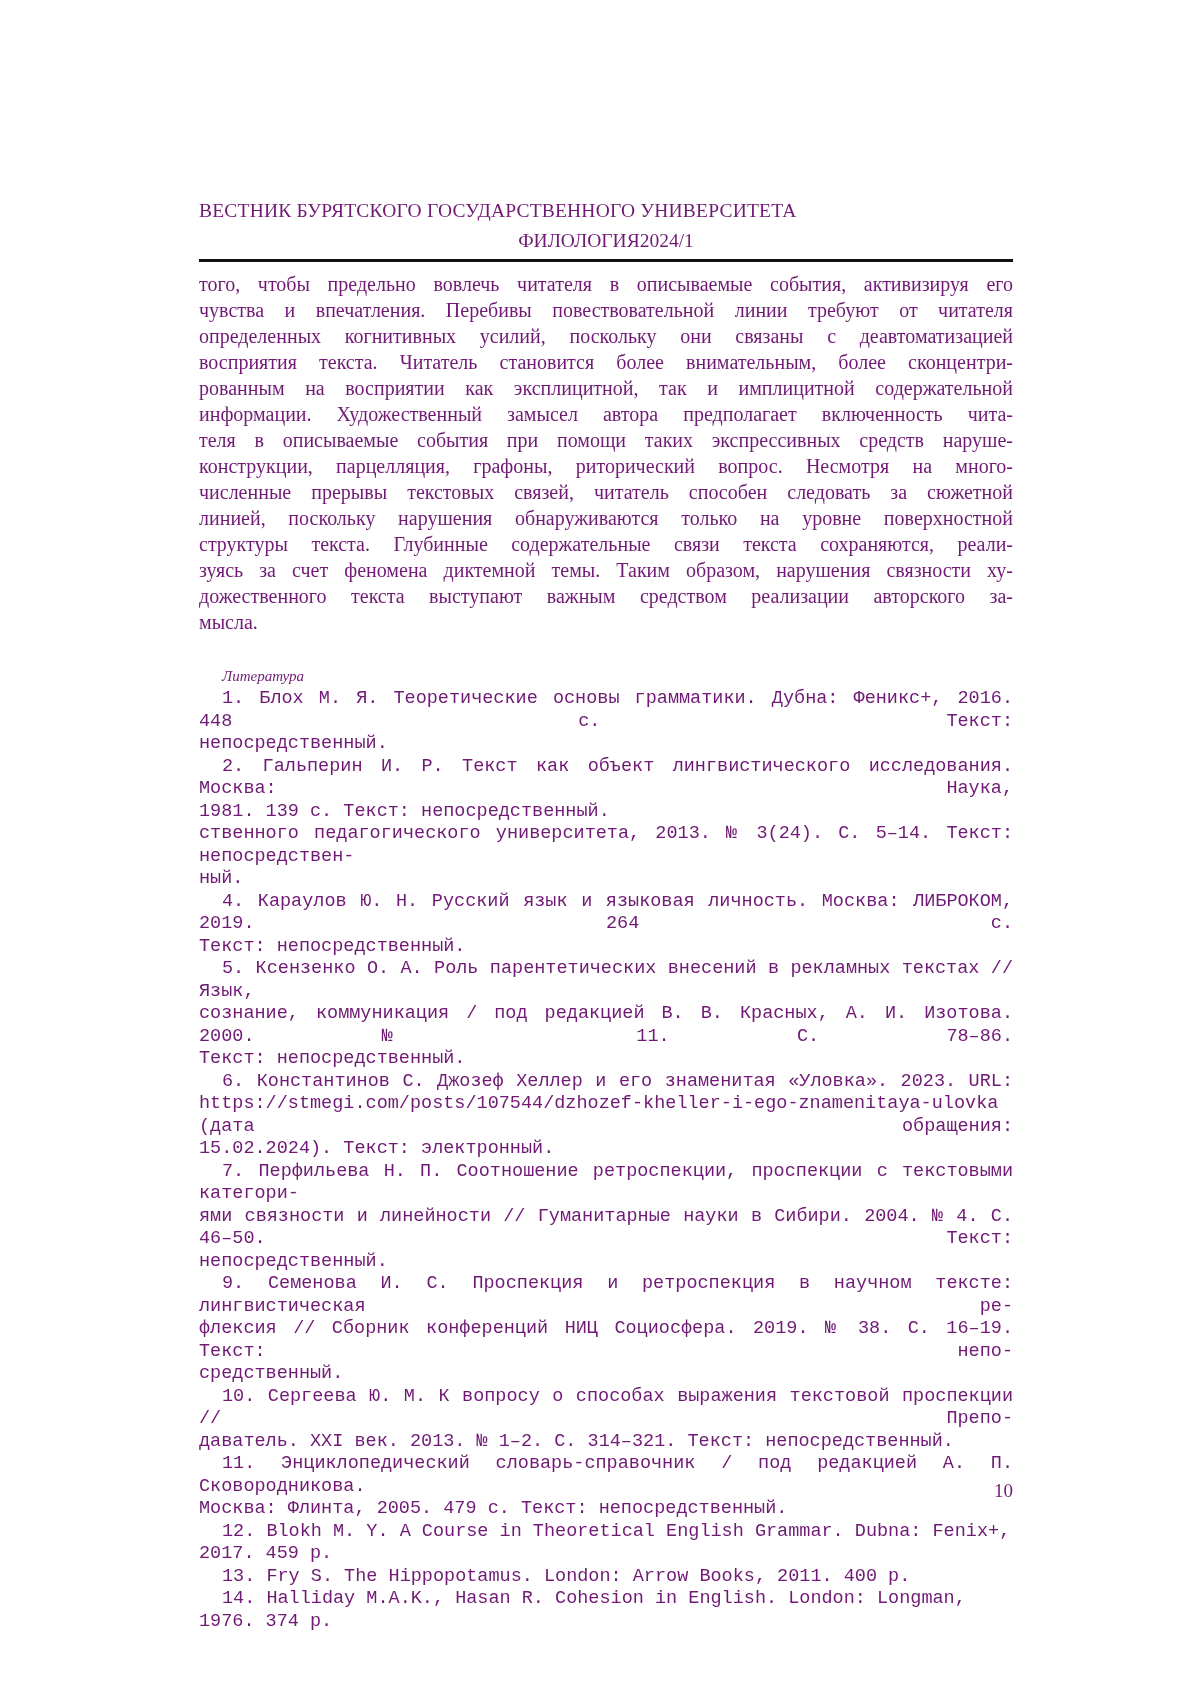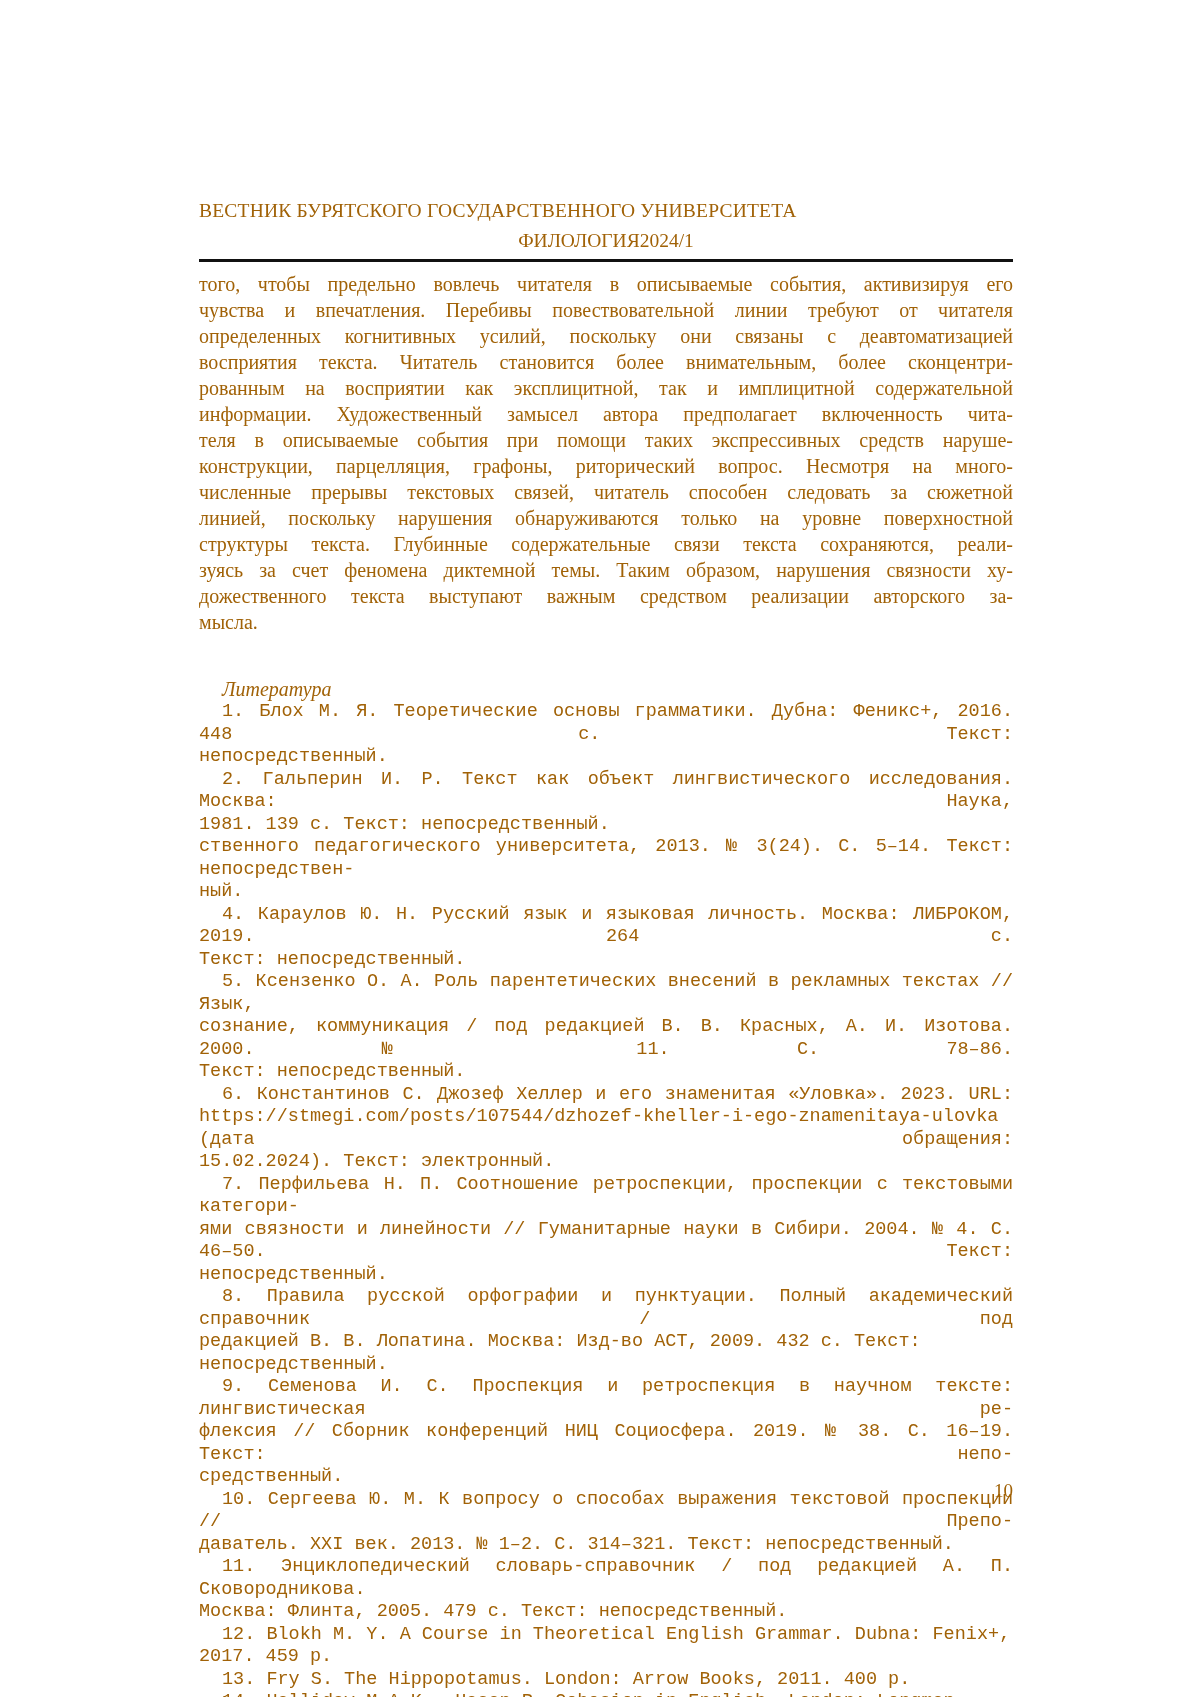--- a/index.html
+++ b/index.html
@@ -1,44 +1,44 @@
 <!DOCTYPE html>
 <html lang="ru"><head>
 <meta charset="utf-8">
 <style>
   html, body { margin: 0; padding: 0; background: #ffffff; }
   .page {
     position: relative;
     width: 1200px;
     height: 1697px;
     background: #ffffff;
-    color: #a16207;
+    color: #701a75;
     font-family: "Liberation Serif", "DejaVu Serif", serif;
     overflow: hidden;
   }
   .content {
     position: absolute;
     left: 199px;
     top: 196px;
     width: 814px;
   }
   .page-header { font-size: 19.5px; line-height: 30px; }
   .journal-title { letter-spacing: 0.2px; }
   .header-row { display: flex; justify-content: center; align-items: baseline; }
   .rule { border-top: 3px solid #111111; margin-top: 3px; height: 0; }
 
   .paragraph { margin-top: 9px; font-size: 20px; line-height: 26px; }
   .paragraph .line { min-height: 26px; }
 
   .j { text-align: justify; text-align-last: justify; }
 
   .lit-heading {
-    margin-top: 43px;
+    margin-top: 30px;
     padding-left: 23px;
-    font-size: 20px;
+    font-size: 15px;
     line-height: 23px;
     font-style: italic;
   }
   .references { font-size: 18.5px; line-height: 22.5px; font-family: Liberation Mono, monospace; }
   .references .line { min-height: 22.5px; }
   .ref .first { text-indent: 23px; }
 
   .page-number {
     position: absolute;
     left: 199px;
@@ -108,24 +108,20 @@
           <div class="line j first">6.  Константинов С. Джозеф Хеллер и его знаменитая «Уловка». 2023. URL:</div>
           <div class="line j">https://stmegi.com/posts/107544/dzhozef-kheller-i-ego-znamenitaya-ulovka (дата обращения:</div>
           <div class="line">15.02.2024). Текст: электронный.</div>
         </div>
         <div class="ref">
           <div class="line j first">7.  Перфильева Н. П. Соотношение ретроспекции, проспекции с текстовыми категори-</div>
           <div class="line j">ями связности и линейности // Гуманитарные науки в Сибири. 2004. № 4. С. 46–50. Текст:</div>
           <div class="line">непосредственный.</div>
         </div>
         <div class="ref">
-          <div class="line j first">8.  Правила русской орфографии и пунктуации. Полный академический справочник / под</div>
-          <div class="line">редакцией В. В. Лопатина. Москва: Изд-во АСТ, 2009. 432 с. Текст: непосредственный.</div>
-        </div>
-        <div class="ref">
           <div class="line j first">9.  Семенова И. С. Проспекция и ретроспекция в научном тексте: лингвистическая ре-</div>
           <div class="line j">флексия // Сборник конференций НИЦ Социосфера. 2019. № 38. С. 16–19. Текст: непо-</div>
           <div class="line">средственный.</div>
         </div>
         <div class="ref">
           <div class="line j first">10.  Сергеева Ю. М. К вопросу о способах выражения текстовой проспекции // Препо-</div>
           <div class="line">даватель. XXI век. 2013. № 1–2. С. 314–321. Текст: непосредственный.</div>
         </div>
         <div class="ref">
           <div class="line j first">11.  Энциклопедический словарь-справочник / под редакцией А. П. Сковородникова.</div>

